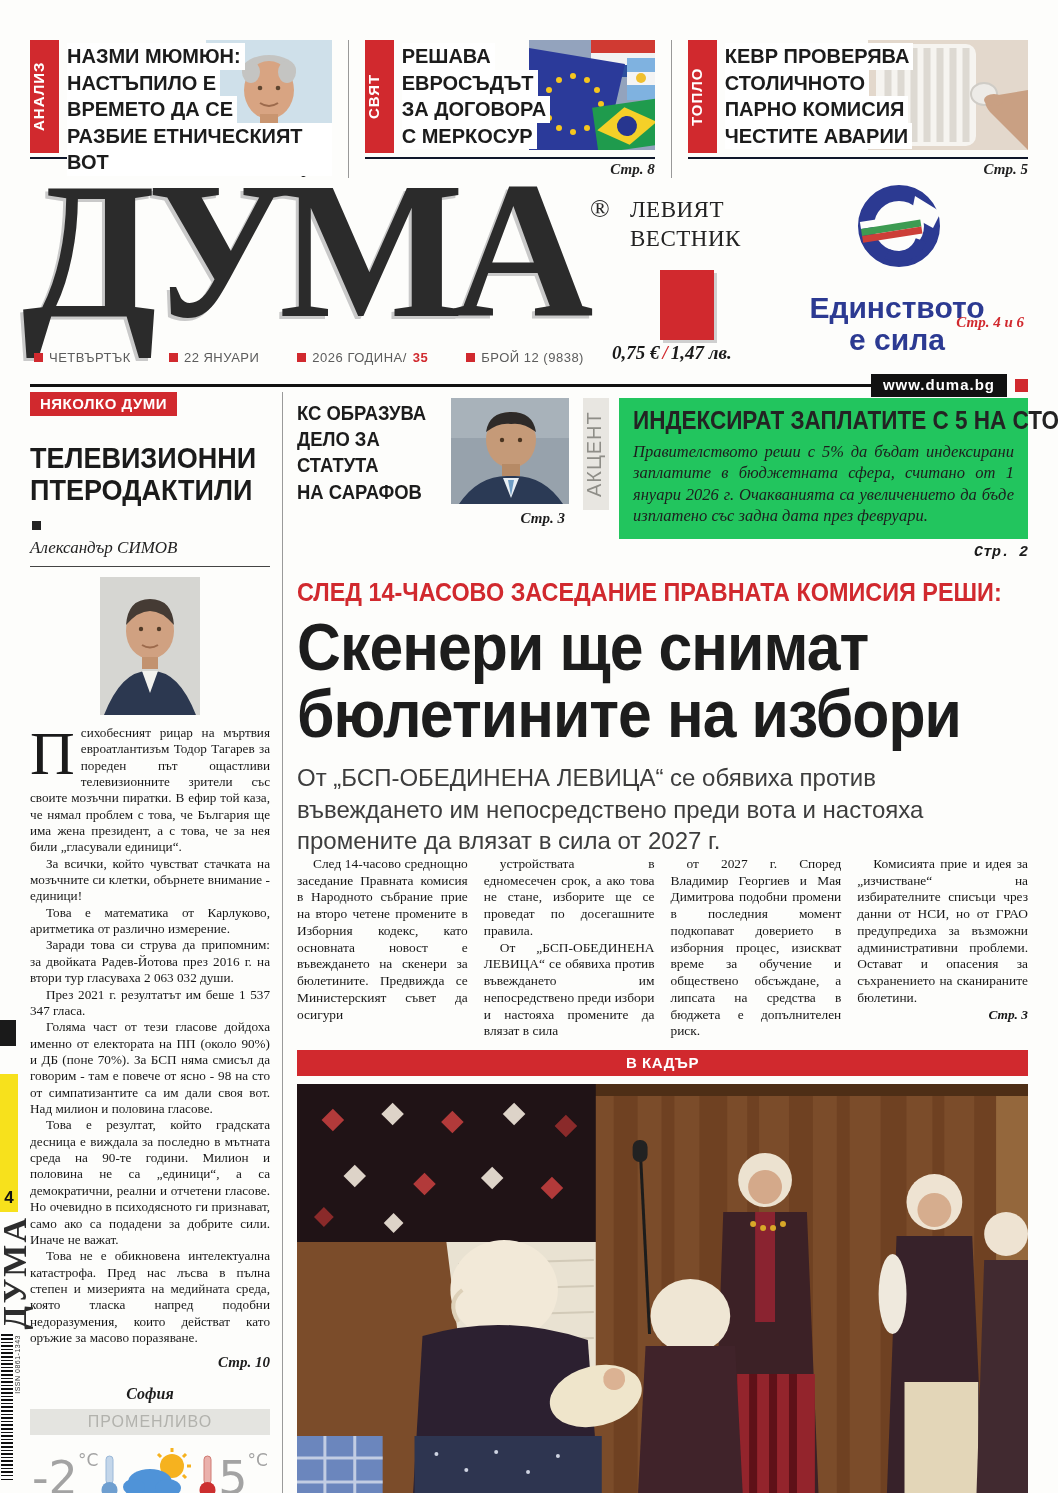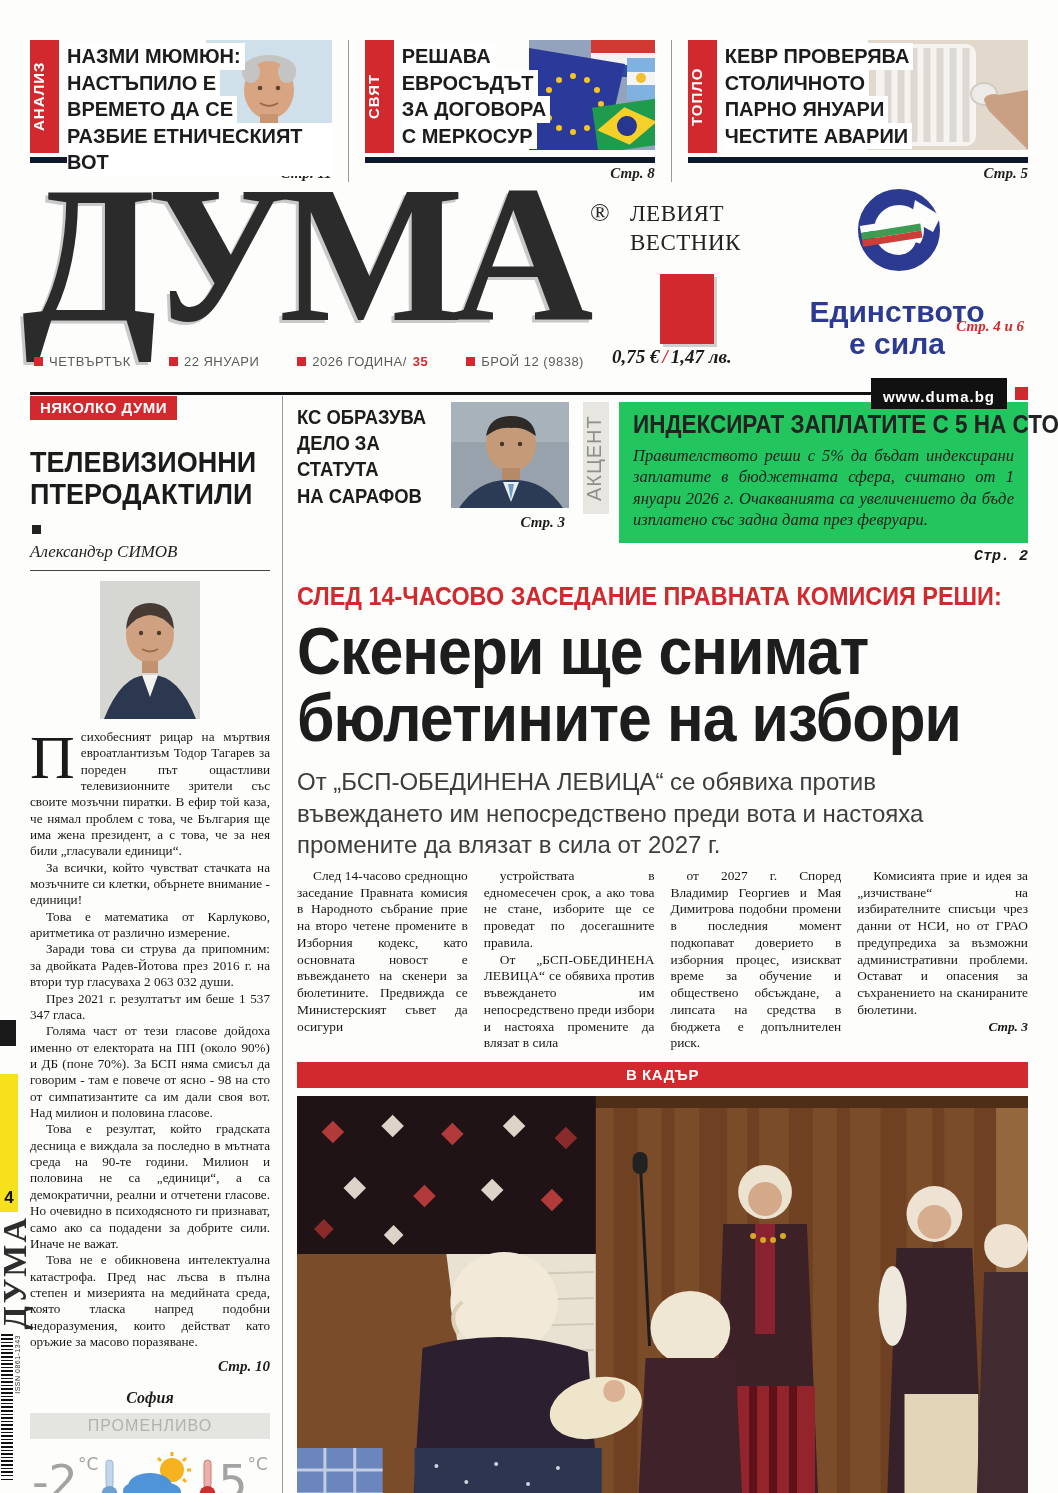--- a/index.html
+++ b/index.html
@@ -12,21 +12,21 @@
   .teaser{display:flex;flex-direction:column;}
   .t1{width:312px;} .t2{width:300px;margin-left:16px;padding-left:16px;border-left:1px solid #999;}
   .t3{width:352px;margin-left:16px;padding-left:16px;border-left:1px solid #999;}
   .teaser-main{position:relative;display:flex;height:113px;}
   .vlabel{width:29px;background:#d1292e;color:#fff;font-weight:bold;font-size:15px;
           writing-mode:vertical-rl;transform:rotate(180deg);text-align:center;letter-spacing:1px;}
   .teaser-head{position:relative;z-index:2;flex:1;padding:3px 0 0 8px;font-weight:bold;
                font-size:20px;line-height:1.33;}
   .teaser-head .ln span{background:#fff;display:inline-block;padding-right:4px;}
   .teaser-photo{position:absolute;right:0;top:0;z-index:1;}
-  .teaser-foot{border-top:6px solid #0f172a;margin-top:4px;text-align:right;
+  .teaser-foot{border-top:2px solid #0f172a;margin-top:4px;text-align:right;
                font-family:"Liberation Serif",serif;font-style:italic;font-weight:bold;
                font-size:15px;padding-top:2px;color:#222;}
 
   
   .masthead{position:relative;height:196px;margin:8px 30px 0;}
   .brand{position:absolute;left:-8px;top:-34px;font-family:"Liberation Serif",serif;
          font-weight:bold;font-size:196px;line-height:1;letter-spacing:-12px;color:#2b2b2b;
          text-shadow:-3px 3px 0 #c9c9c9, -1px 1px 0 #ffffff;}
   .brand-reg{position:absolute;left:560px;top:8px;font-size:26px;color:#2b2b2b;font-family:"Liberation Serif",serif;}
   .tagline{position:absolute;left:600px;top:10px;font-family:"Liberation Serif",serif;
@@ -41,21 +41,21 @@
   .promo-page{position:absolute;right:-2px;bottom:24px;font-family:"Liberation Serif",serif;
               font-style:italic;font-weight:bold;font-size:15px;color:#d1292e;}
   .dateline{position:absolute;left:4px;top:164px;display:flex;gap:38px;align-items:center;
             font-size:13px;color:#5c5c5c;letter-spacing:0.5px;}
   .d-item{display:flex;align-items:center;gap:6px;white-space:nowrap;}
   .d-sq{width:9px;height:9px;background:#d1292e;display:inline-block;}
   .d-red{color:#d1292e;font-weight:bold;}
   .rule-row{position:absolute;left:0;right:0;top:188px;display:flex;align-items:center;}
   .rule{flex:1;border-top:3px solid #111;height:0;}
   .www{background:#111;color:#fff;font-weight:bold;font-size:15px;letter-spacing:1px;
-       padding:10px 12px 4px;}
+       padding:2px 12px 4px;}
   .www-dot{width:13px;height:13px;background:#d1292e;margin-left:8px;}
 
   
   .main{display:flex;margin:10px 30px 0;align-items:stretch;}
   .leftcol{width:240px;padding-right:12px;border-right:1px solid #9a9a9a;}
   .rightcol{flex:1;padding-left:14px;min-width:0;}
 
   
   .op-label{display:inline-block;background:#d1292e;color:#fff;font-weight:bold;font-size:15px;
             padding:3px 10px 4px;letter-spacing:0.5px;}
@@ -94,21 +94,21 @@
   .ak-box{background:#22c55e;padding:8px 14px 12px;}
   .ak-title{font-weight:bold;font-size:25px;color:#232323;}
   .ak-text{margin-top:6px;font-family:"Liberation Serif",serif;font-style:italic;font-size:16.5px;
            line-height:1.3;color:#1d1d1d;text-align:justify;}
   .ak-page{text-align:right;font-family:Liberation Mono, monospace;font-style:italic;font-weight:bold;
            font-size:15px;margin-top:5px;}
   .kicker{margin-top:16px;font-weight:bold;font-size:26px;color:#d1292e;text-decoration:underline;}
   .headline{margin-top:6px;font-weight:bold;font-size:66px;line-height:1.02;color:#1d1d1d;letter-spacing:-1px;}
   .headline .sqz{transform:scaleX(0.92);}
   .subhead{margin-top:14px;width:665px;font-size:24px;color:#3d3d3d;line-height:1.3;}
-  .cols{display:flex;gap:16px;margin-top:8px;}
+  .cols{display:flex;gap:16px;margin-top:0;}
   .ncol{flex:1;font-family:"Liberation Serif",serif;font-size:13.4px;line-height:1.25;
         text-align:justify;color:#171717;min-width:0;}
   .ncol p{margin:0;text-indent:16px;}
   .ncol .pg{text-align:right;font-style:italic;font-weight:bold;text-indent:0;}
   .vkadar{margin-top:10px;background:#d1292e;color:#fff;text-align:center;font-weight:bold;
           font-size:15px;letter-spacing:0.5px;padding:4px 0 5px;}
   .bigphoto{margin-top:8px;}
   .bigphoto svg{display:block;width:100%;height:418px;}
 
   
@@ -220,21 +220,21 @@
               <line x1="98" y1="8" x2="98" y2="102"></line>
             </g>
             <ellipse cx="116" cy="54" rx="13" ry="11" fill="#edebe7" stroke="#cfccc6" stroke-width="2"></ellipse>
             <path d="M160,110 L122,72 Q112,60 124,56 L160,50 Z" fill="#c9a083"></path>
             <ellipse cx="126" cy="60" rx="10" ry="6" fill="#c9a083"></ellipse>
           </svg>
         </div>
         <div class="teaser-head">
           <div class="ln"><span>КЕВР ПРОВЕРЯВА</span></div>
           <div class="ln"><span>СТОЛИЧНОТО</span></div>
-          <div class="ln"><span>ПАРНО ЯНУАРИ</span></div>
+          <div class="ln"><span>ПАРНО КОМИСИЯ</span></div>
           <div class="ln"><span>ЧЕСТИТЕ АВАРИИ</span></div>
         </div>
       </div>
       <div class="teaser-foot">Стр. 5</div>
     </div>
   </div>
 
   <div class="masthead">
     <div class="brand">ДУМА</div>
     <div class="brand-reg">®</div>

